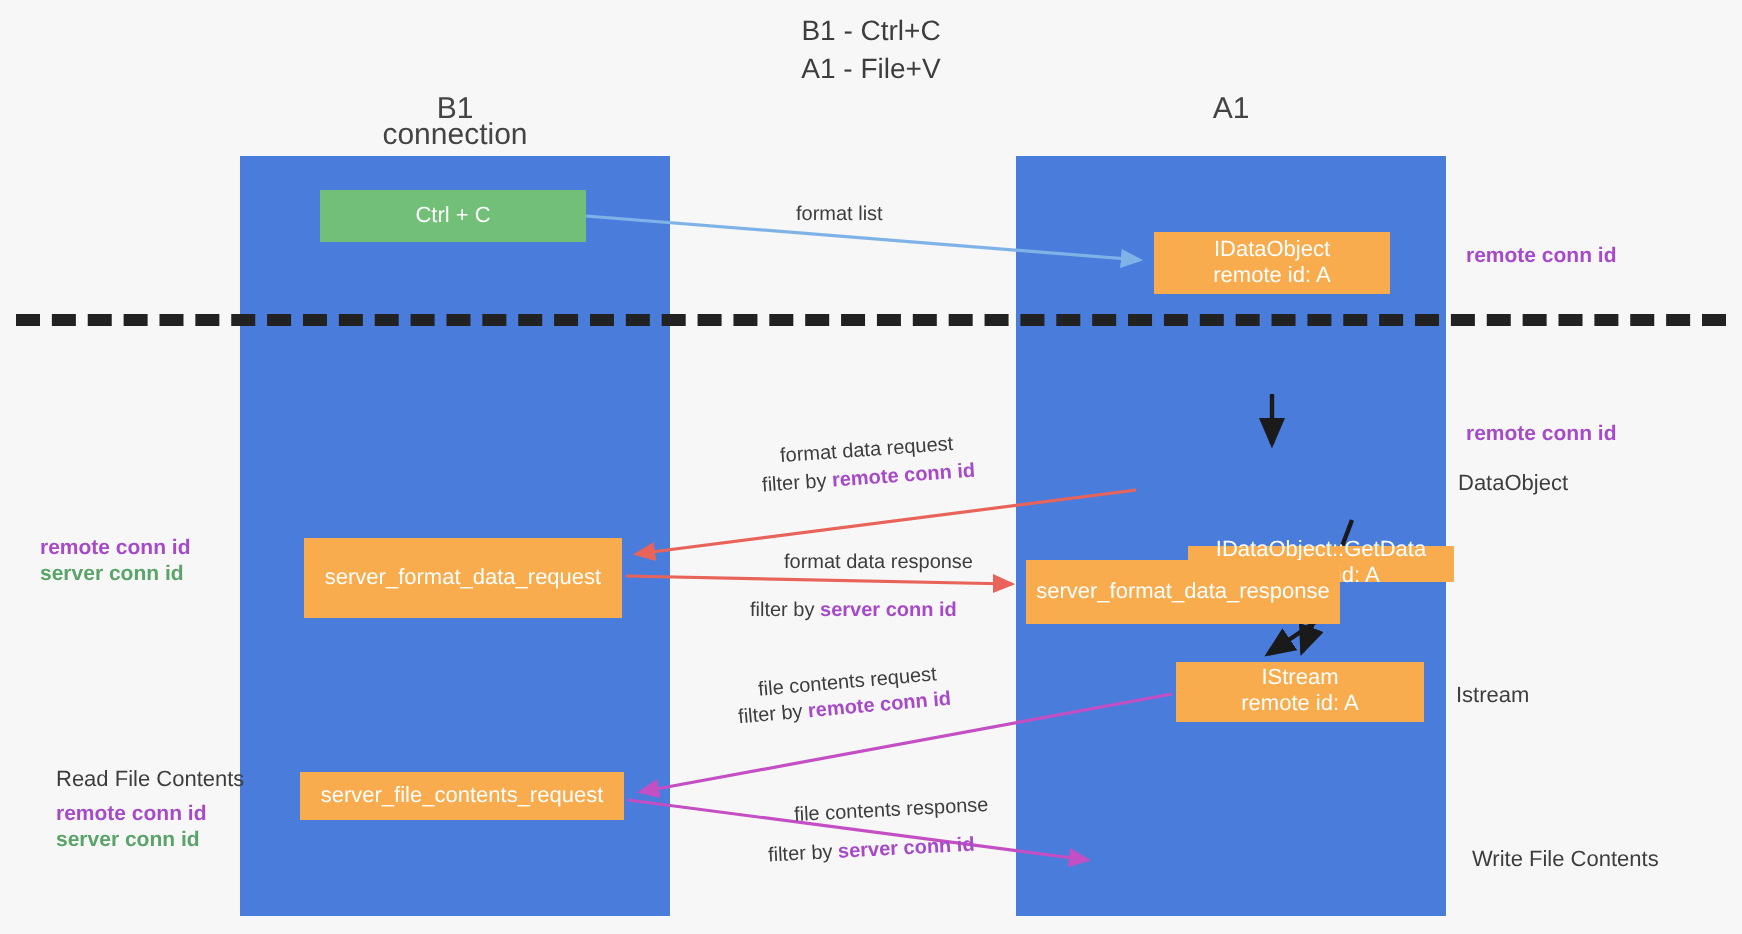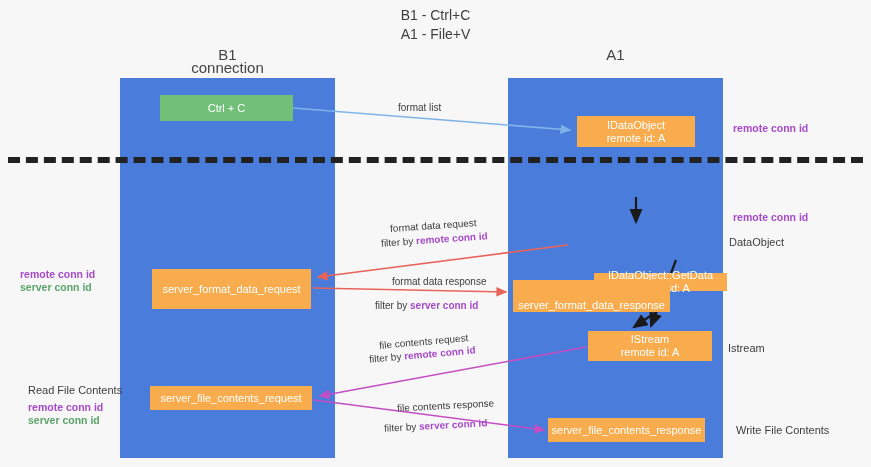--- a/index.html
+++ b/index.html
@@ -45,21 +45,21 @@
   }
   .green{background:#72c078;}
   .orange{background:#f9ac4e;}
   .node .l2{display:block;}
 
   .n-ctrlc   {left:160px;top:95px;width:133px;height:26px;}
   .n-idoremote{left:577px;top:116px;width:118px;height:31px;}
   .n-ctrlv   {left:577px;top:172px;width:118px;height:25px;}
   .n-getdata {left:594px;top:228px;width:133px;height:18px;margin-top:45px;}
   .n-sfdreq  {left:152px;top:269px;width:159px;height:40px;}
-  .n-sfdresp {left:513px;top:280px;width:157px;height:32px;justify-content:flex-end;}
+  .n-sfdresp {left:513px;top:280px;width:157px;height:32px;}
   .n-istream {left:588px;top:331px;width:124px;height:30px;}
   .n-sfcreq  {left:150px;top:386px;width:162px;height:24px;}
   .n-sfcresp {left:548px;top:418px;width:157px;height:24px;}
 
   
   .ann{position:absolute;font-size:10.5px;line-height:13px;font-weight:bold;}
   .ann.plain{font-weight:normal;color:#3d3d3d;font-size:11px;text-align:center;}
   .c-purple{color:#a64ac9;}
   .c-green{color:#5aa469;}
 
@@ -174,23 +174,20 @@
 
   <div class="node orange n-istream">
     <span>IStream</span>
     <span class="l2">remote id: A</span>
   </div>
 
   <div class="node orange n-sfcreq">
     <span>server_file_contents_request</span>
   </div>
 
-  <div class="node orange n-sfcresp">
-    <span>server_file_contents_response</span>
-  </div>
 
   <div class="ann c-purple a-rc1">remote conn id</div>
   <div class="ann c-purple a-rc2">remote conn id</div>
   <div class="ann plain a-dataobject">DataObject</div>
   <div class="ann plain a-istream">Istream</div>
   <div class="ann plain a-write">Write File Contents</div>
 
   <div class="a-left1" style="position:absolute;">
     <div class="ann c-purple" style="position:static;">remote conn id</div>
     <div class="ann c-green" style="position:static;">server conn id</div>

